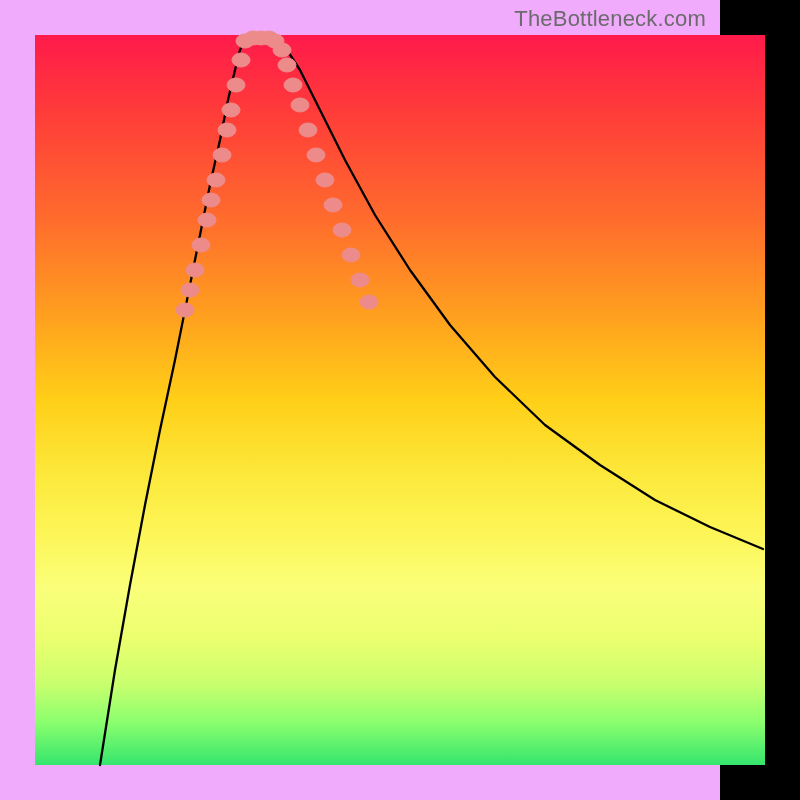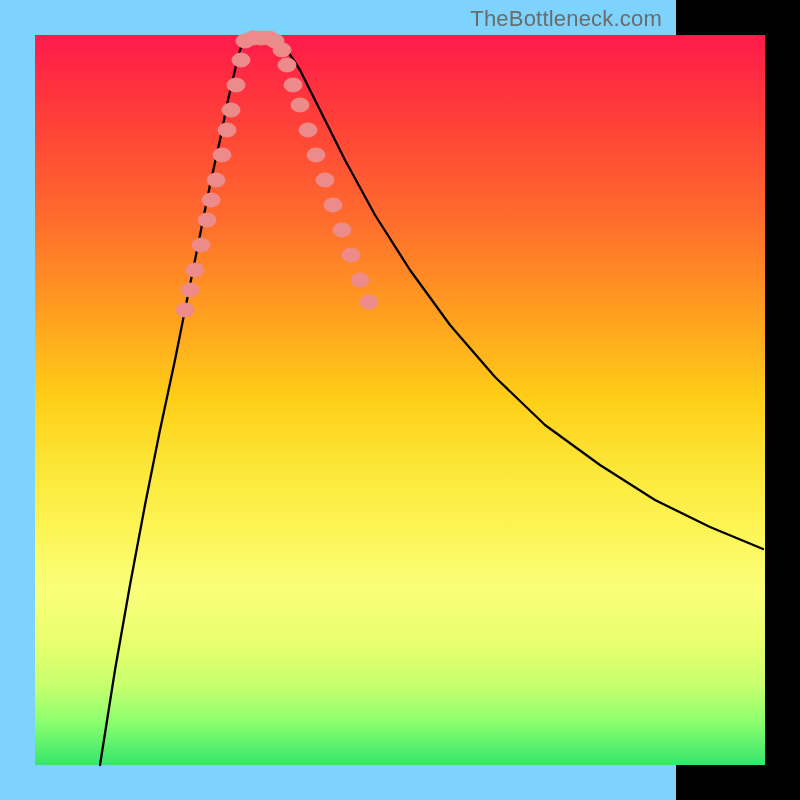--- a/index.html
+++ b/index.html
@@ -10,21 +10,22 @@
     background: #000;
     overflow: hidden;
     font-family: Arial, Helvetica, sans-serif;
   }
   .frame {
     position: absolute;
     left: 0;
     top: 0;
     width: 676px;
     height: 800px;
-    background: #7dd3fc;
+    background: #f0abfc;
+    padding-left: 44px;
   }
   .plot-area {
     position: absolute;
     left: 35px;
     top: 35px;
     width: 730px;
     height: 730px;
     
     background: linear-gradient(
       to bottom,

